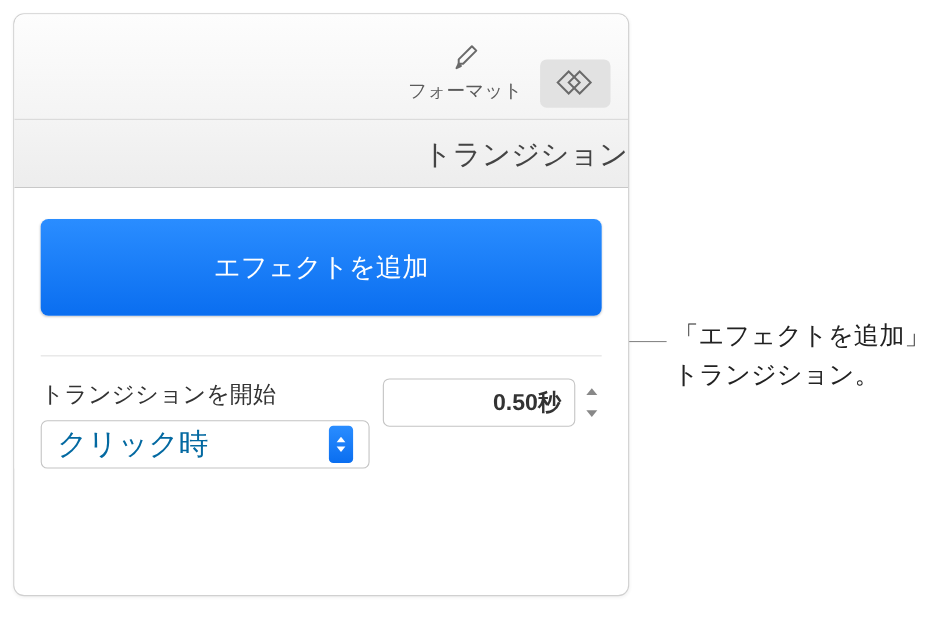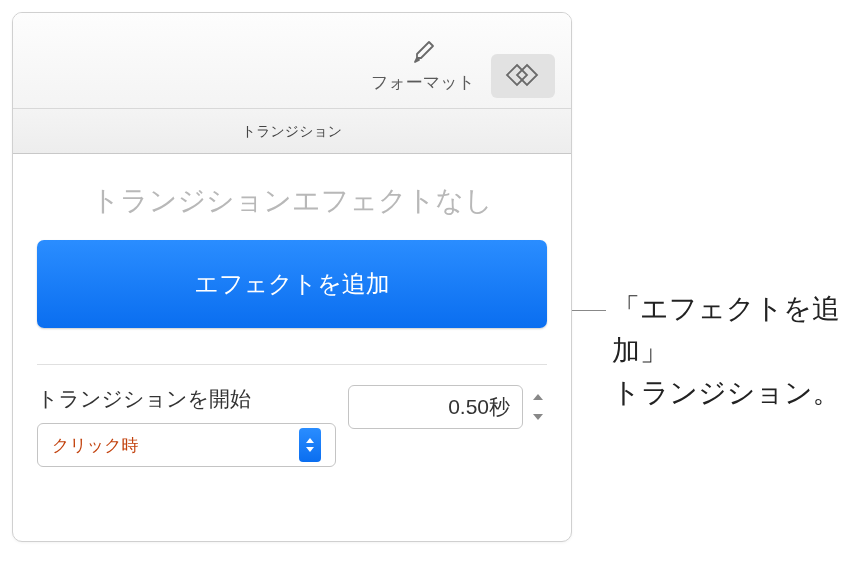--- a/index.html
+++ b/index.html
@@ -52,23 +52,23 @@
       display: flex;
       align-items: center;
       justify-content: center;
       margin-bottom: 4px;
     }
     .toolbar-label {
       font-size: 17px;
       color: #5a5a5a;
     }
     .tab-header {
-      text-align: center;
+      text-align: right;
       padding: 14px 0 12px 0;
-      font-size: 14px;
+      font-size: 26px;
       color: #444;
       background: linear-gradient(#f4f4f4, #ededed);
       border-top: 1px solid #d8d8d8;
       border-bottom: 1px solid #c8c8c8;
     }
     .content {
       padding: 28px 24px 0 24px;
       background: #ffffff;
     }
     .placeholder-text {
@@ -119,22 +119,22 @@
       height: 44px;
       border: 1px solid #c4c4c4;
       border-radius: 6px;
       background: #fff;
       display: flex;
       align-items: center;
       padding: 0 14px;
       cursor: pointer;
     }
     .select-value {
-      font-size: 17px;
-      color: #c2410c;
+      font-size: 27px;
+      color: #0369a1;
       flex: 1;
     }
     .select-arrows {
       width: 22px;
       height: 34px;
       background: linear-gradient(#2a8dff, #0a6ef0);
       border-radius: 4px;
       display: flex;
       flex-direction: column;
       align-items: center;
@@ -156,39 +156,40 @@
       background: #fff;
       display: flex;
       align-items: center;
       justify-content: flex-end;
       padding: 0 12px;
       flex: 1;
     }
     .delay-value {
       font-size: 21px;
       color: #333;
+      font-weight: bold;
     }
     .stepper {
       display: flex;
       flex-direction: column;
       gap: 2px;
     }
     .stepper-btn {
       width: 18px;
       height: 18px;
       display: flex;
       align-items: center;
       justify-content: center;
       cursor: pointer;
     }
     .callout {
       position: absolute;
       left: 612px;
       top: 288px;
-      font-size: 28px;
+      font-size: 23px;
       color: #222;
       line-height: 1.5;
     }
     .callout-line {
       position: absolute;
       left: 572px;
       top: 310px;
       width: 34px;
       height: 1px;
       background: #888;
@@ -215,21 +216,20 @@
           <path d="M12 3 L22 13 L12 23 L2 13 Z" stroke="#6a6a6a" stroke-width="1.8"></path>
           <path d="M22 3 L32 13 L22 23 L12 13 Z" stroke="#6a6a6a" stroke-width="1.8"></path>
         </svg>
       </div>
     </div>
   </div>
 
   <div class="tab-header">トランジション</div>
 
   <div class="content">
-    <div class="placeholder-text">トランジションエフェクトなし</div>
     <button class="add-effect-btn">エフェクトを追加</button>
 
     <div class="divider"></div>
 
     <div class="row">
       <div class="col col-trigger">
         <div class="field-label">トランジションを開始</div>
         <div class="select-wrap">
           <span class="select-value">クリック時</span>
           <div class="select-arrows">

